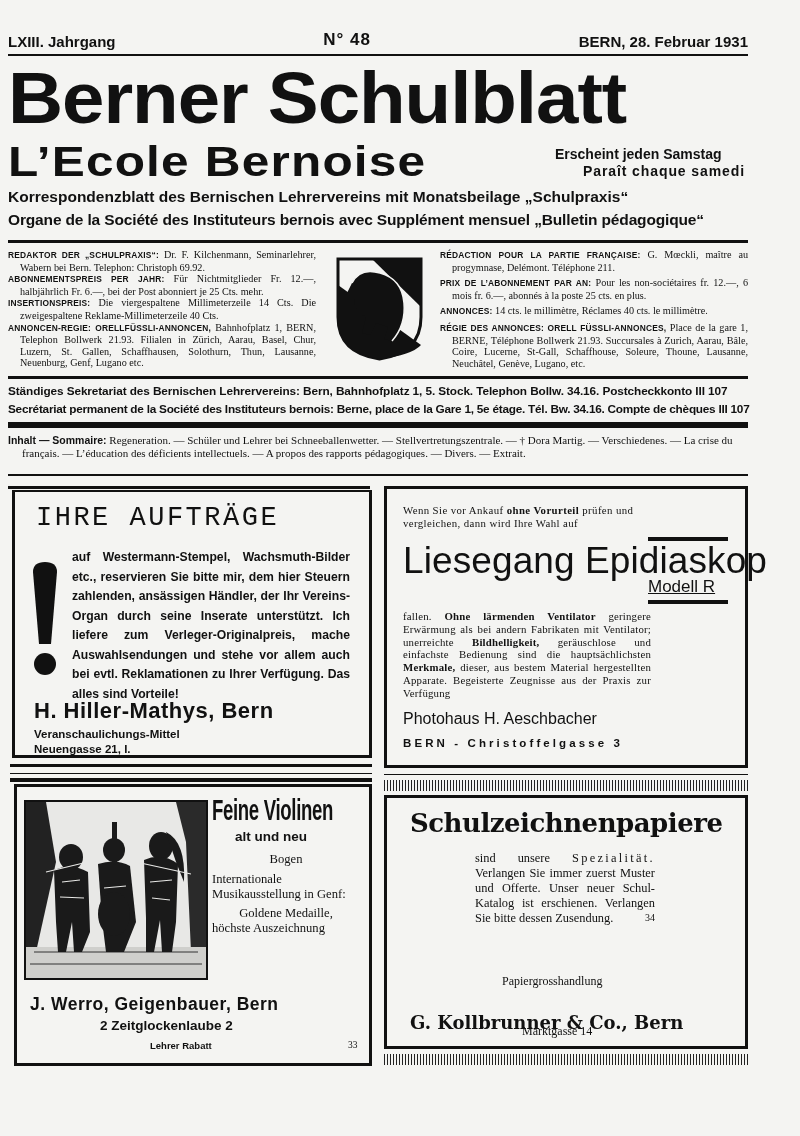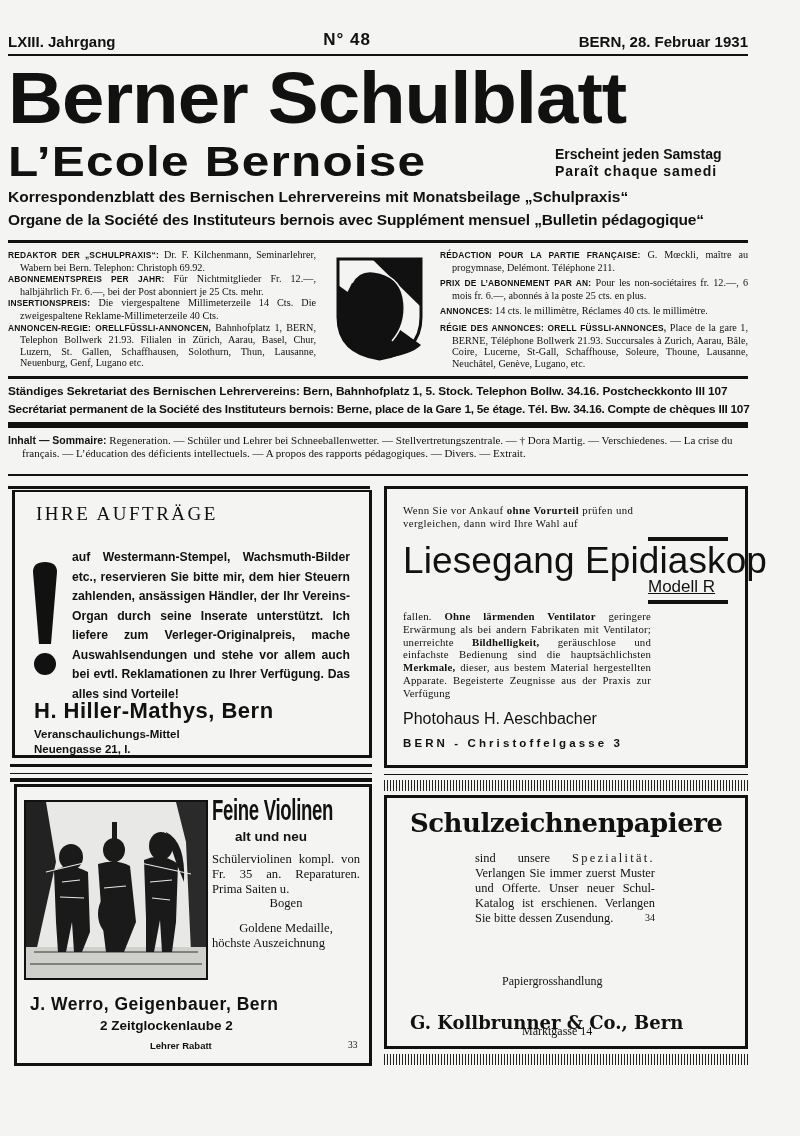--- a/index.html
+++ b/index.html
@@ -27,21 +27,21 @@
   .crest { top: 255px; left: 332px; width: 95px; height: 107px; }
 
   .secretariat { left: 8px; font-family: "Liberation Sans", sans-serif; font-weight: bold; font-size: 11.8px; white-space: nowrap; letter-spacing: -0.1px; }
 
   .contents { top: 434px; left: 8px; width: 740px; font-size: 11px; line-height: 12.5px; }
   .contents .lbl { font-family: "Liberation Sans", sans-serif; font-weight: bold; font-size: 10.5px; }
   .contents p { padding-left: 14px; text-indent: -14px; }
 
   
   .box { position: absolute; border: 3px solid #111; background: #f4f4f2; }
-  .ad1-title { top: 503px; left: 36px; font-family: Liberation Serif, serif; font-size: 19px; letter-spacing: 2.5px; }
+  .ad1-title { top: 503px; left: 36px; font-family: Liberation Mono, monospace; font-size: 27px; letter-spacing: 2.5px; }
   .bang { top: 560px; left: 30px; width: 30px; height: 120px; }
   .ad1-body { top: 548px; left: 72px; width: 278px; font-family: "Liberation Sans", sans-serif; font-weight: bold; font-size: 12.2px; line-height: 19.5px; text-align: justify; }
   .ad1-name { top: 698px; left: 34px; font-family: "Liberation Sans", sans-serif; font-weight: bold; font-size: 22px; letter-spacing: 0.5px; }
   .ad1-sub { top: 727px; left: 34px; font-family: "Liberation Sans", sans-serif; font-weight: bold; font-size: 11.5px; line-height: 15px; }
 
   .ad2-intro { top: 504px; left: 403px; width: 248px; font-size: 10.8px; line-height: 13px; letter-spacing: 0.4px; }
   .ad2-title { top: 540px; left: 403px; font-family: "Liberation Sans", sans-serif; font-size: 37px; letter-spacing: 0.1px; }
   .ad2-model { top: 577px; left: 648px; font-family: "Liberation Sans", sans-serif; font-size: 17px; text-decoration: underline; }
   .ad2-body { top: 610px; left: 403px; width: 248px; font-size: 10.8px; line-height: 12.8px; letter-spacing: 0.2px; }
   .ad2-firm { top: 710px; left: 403px; font-family: "Liberation Sans", sans-serif; font-size: 16px; }
@@ -73,21 +73,21 @@
   <span>LXIII. Jahrgang</span>
   <span class="issue">N° 48</span>
   <span>BERN, 28. Februar 1931</span>
 </div>
 <div class="rule" style="top:54px;left:8px;width:740px;height:2px;"></div>
 
 <div class="abs masthead">Berner Schulblatt</div>
 <div class="abs ecole">L’Ecole Bernoise</div>
 <div class="abs appears">
   <div>Erscheint jeden Samstag</div>
-  <div style="letter-spacing:0.9px;">Paraît chaque samedi</div>
+  <div style="letter-spacing:0.9px;margin-left:28px;">Paraît chaque samedi</div>
 </div>
 <div class="abs subtitle" style="top:188px;">Korrespondenzblatt des Bernischen Lehrervereins mit Monatsbeilage „Schulpraxis“</div>
 <div class="abs subtitle" style="top:211px;letter-spacing:-0.15px;">Organe de la Société des Instituteurs bernois avec Supplément mensuel „Bulletin pédagogique“</div>
 <div class="rule" style="top:240px;left:8px;width:740px;height:3px;"></div>
 
 <div class="abs info" style="top:249px;left:8px;width:308px;text-align:justify;">
   <p><span class="lbl">REDAKTOR DER „SCHULPRAXIS“:</span><span> Dr. F. Kilchenmann, Seminarlehrer, Wabern bei Bern. Telephon: Christoph 69.92.</span></p>
   <p><span class="lbl">ABONNEMENTSPREIS PER JAHR:</span><span> Für Nichtmitglieder Fr. 12.—, halbjährlich Fr. 6.—, bei der Post abonniert je 25 Cts. mehr.</span></p>
   <p><span class="lbl">INSERTIONSPREIS:</span><span> Die viergespaltene Millimeterzeile 14 Cts. Die zweigespaltene Reklame-Millimeterzeile 40 Cts.</span></p>
   <p><span class="lbl">ANNONCEN-REGIE: ORELLFÜSSLI-ANNONCEN,</span><span> Bahnhofplatz 1, BERN, Telephon Bollwerk 21.93. Filialen in Zürich, Aarau, Basel, Chur, Luzern, St. Gallen, Schaffhausen, Solothurn, Thun, Lausanne, Neuenburg, Genf, Lugano etc.</span></p>
@@ -173,23 +173,23 @@
     </g>
     <g stroke="#e8e8e6" stroke-width="1.2" fill="none">
       <path d="M36 80 L54 78 M34 95 L58 96 M124 80 L146 78 M126 96 L144 98 M78 86 L100 84"></path>
       <path d="M20 70 L70 58 M110 60 L165 72"></path>
     </g>
   </svg>
 </div>
 <div class="abs ad3-title">Feine Violinen</div>
 <div class="abs ad3-sub">alt und neu</div>
 <div class="abs ad3-body">
-  <div>Schülerviolinen kompl. von Fr. 35 an. Reparaturen. Prima Saiten u.</div>
   <div class="c">Bogen</div>
   <div class="gap"></div>
+  <div>Internationale Musikausstellung in Genf:</div>
   <div class="gap"></div>
   <div class="c">Goldene Medaille,</div>
   <div>höchste Auszeichnung</div>
 </div>
 <div class="abs ad3-firm">J. Werro, Geigenbauer, Bern</div>
 <div class="abs ad3-addr">2 Zeitglockenlaube 2</div>
 <div class="abs ad3-rabatt">Lehrer Rabatt</div>
 <div class="abs ad3-num">33</div>
 
 <div class="box" style="top:795px;left:384px;width:364px;height:254px;"></div>

